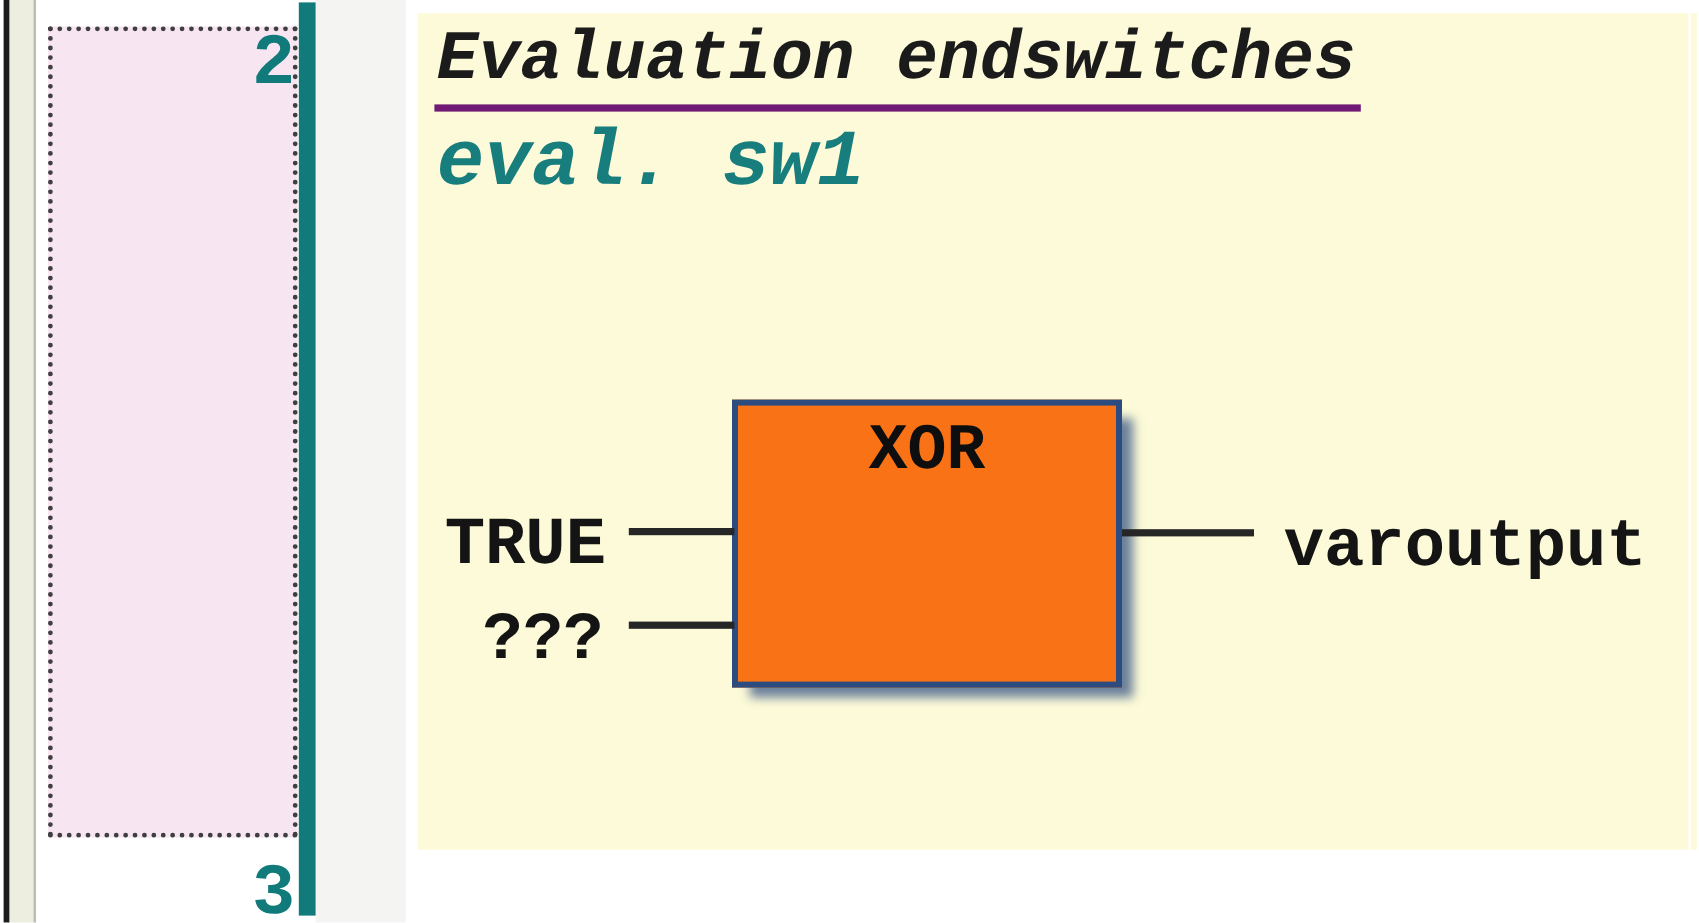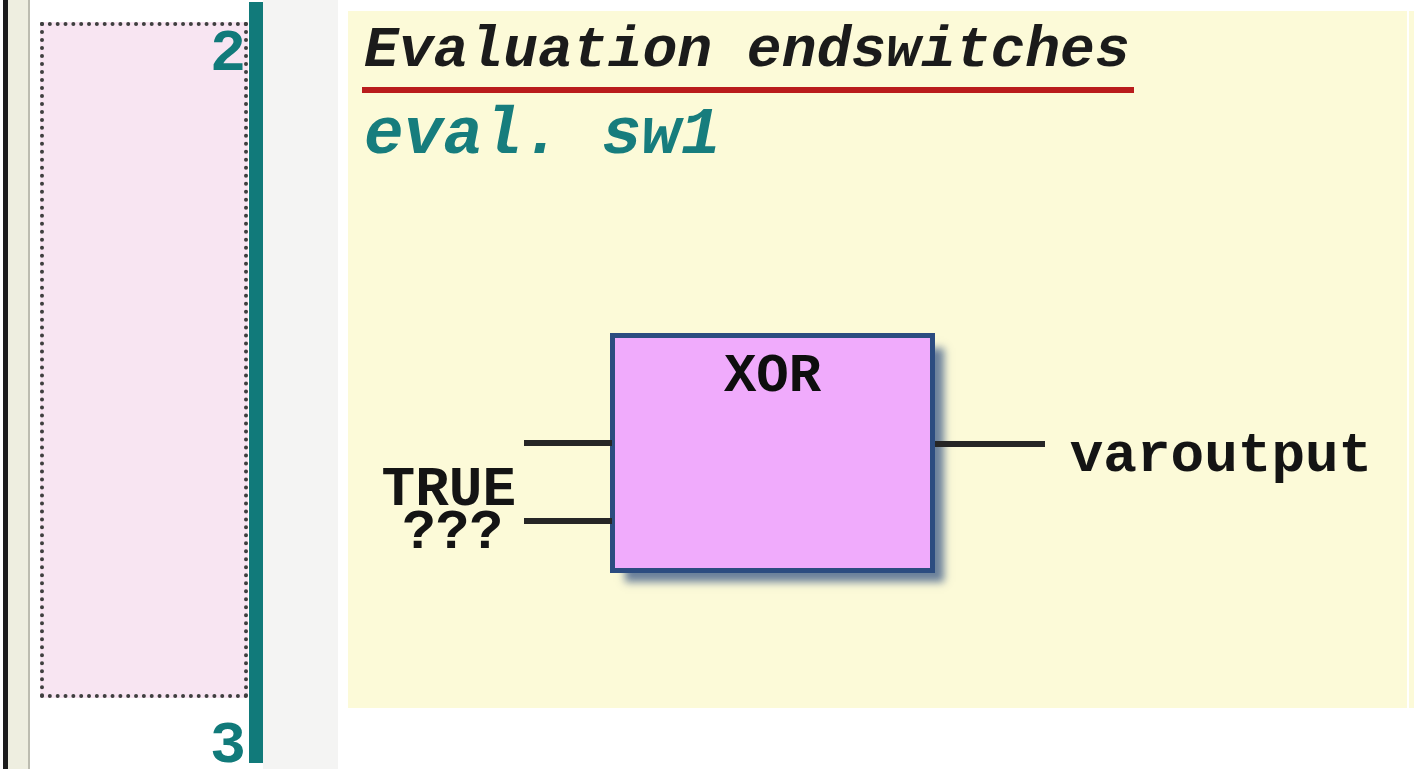--- a/index.html
+++ b/index.html
@@ -81,41 +81,41 @@
   }
   .comment-title {
     position: absolute;
     left: 14px; top: 10px;
     font-size: 58px;
     font-weight: bold;
     font-style: italic;
     color: #1b1b1b;
     line-height: 1.05;
     letter-spacing: 0px;
-    border-bottom: 6px solid #b91c1c;
+    border-bottom: 6px solid #701a75;
     padding: 0 4px 5px 2px;
     white-space: pre;
   }
   .comment-label {
     position: absolute;
     left: 16px; top: 90px;
     font-size: 66px;
     font-weight: bold;
     font-style: italic;
     color: #177D7D;
     line-height: 1.05;
     white-space: pre;
   }
   
   .fbd-block {
     position: absolute;
     left: 262px; top: 322px;          
     width: 325px; height: 240px;
     box-sizing: border-box;
-    background: #f0abfc;
+    background: #f97316;
     border: 5px solid #2C4C80;
     box-shadow: 12px 12px 8px -3px rgba(44, 76, 128, 0.70);
   }
   .fbd-block .block-label {
     margin-top: 12px;
     text-align: center;
     font-size: 54px;
     font-weight: bold;
     color: #0e0e0e;
     line-height: 1;
@@ -125,21 +125,21 @@
     font-size: 56px;
     font-weight: bold;
     color: #141414;
     line-height: 1;
     white-space: pre;
   }
   .operand.in {
     width: 140px;
     text-align: right;
   }
-  .op-in1 { left: 28px;  top: 415px; margin-top: 36px; }   
+  .op-in1 { left: 17px;  top: 415px; }   
   .op-in2 { left: 15px;  top: 494px; }   
   .op-out { left: 708px; top: 417px; width: 330px; text-align: center; } 
   .wire {
     position: absolute;
     height: 6px;
     background: #262626;
   }
   .wire-in1 { left: 176px; top: 429px; width: 88px;  }  
   .wire-in2 { left: 176px; top: 507px; width: 88px;  }  
   .wire-out { left: 587px; top: 430px; width: 110px; }  

